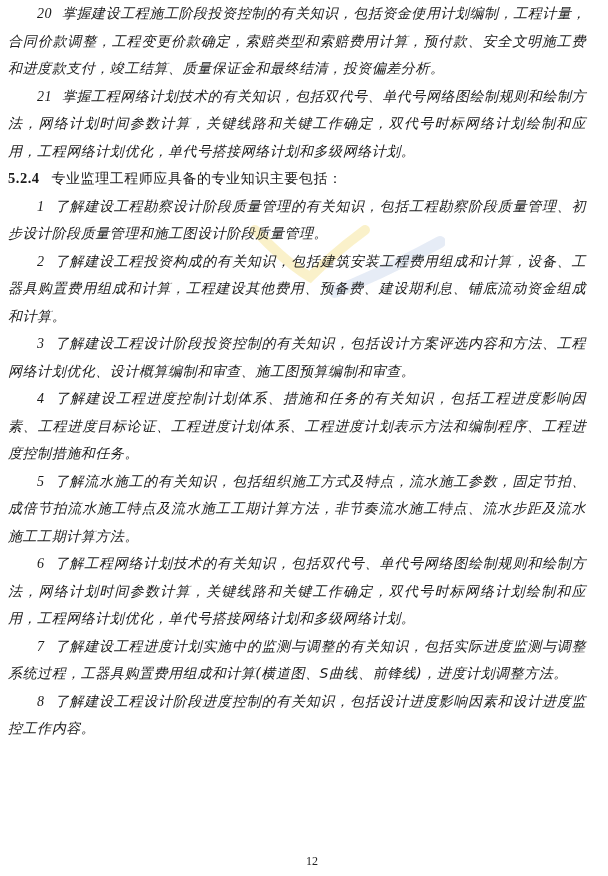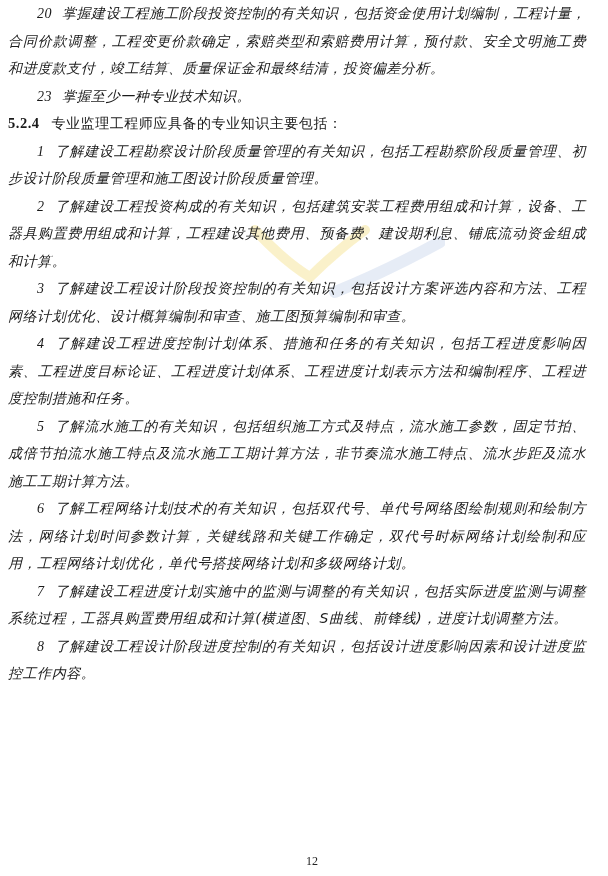--- a/index.html
+++ b/index.html
@@ -72,23 +72,23 @@
 
 <svg class="watermark" viewBox="0 0 230 90">
   <path d="M40 8 Q70 40 95 55 Q120 30 150 8" fill="none" stroke="#f2d96b" stroke-width="10" stroke-linecap="round"></path>
   <path d="M120 70 Q170 50 225 20" fill="none" stroke="#b9c9e6" stroke-width="12" stroke-linecap="round"></path>
 </svg>
 
 <div class="page">
 
   <p class="para indent"><span class="num">20</span><span>掌握建设工程施工阶段投资控制的有关知识，包括资金使用计划编制，工程计量，合同价款调整，工程变更价款确定，索赔类型和索赔费用计算，预付款、安全文明施工费和进度款支付，竣工结算、质量保证金和最终结清，投资偏差分析。</span></p>
 
+  <p class="para indent"><span class="num">21</span><span>掌握工程网络计划技术的有关知识，包括双代号、单代号网络图绘制规则和绘制方法，网络计划时间参数计算，关键线路和关键工作确定，双代号时标网络计划绘制和应用，工程网络计划优化，单代号搭接网络计划和多级网络计划。</span></p>
 
 
-  <p class="para indent"><span class="num">23</span><span>掌握至少一种专业技术知识。</span></p>
 
   <p class="para"><span class="section-num">5.2.4</span><span>专业监理工程师应具备的专业知识主要包括：</span></p>
 
   <p class="para indent"><span class="num">1</span><span>了解建设工程勘察设计阶段质量管理的有关知识，包括工程勘察阶段质量管理、初步设计阶段质量管理和施工图设计阶段质量管理。</span></p>
 
   <p class="para indent"><span class="num">2</span><span>了解建设工程投资构成的有关知识，包括建筑安装工程费用组成和计算，设备、工器具购置费用组成和计算，工程建设其他费用、预备费、建设期利息、铺底流动资金组成和计算。</span></p>
 
   <p class="para indent"><span class="num">3</span><span>了解建设工程设计阶段投资控制的有关知识，包括设计方案评选内容和方法、工程网络计划优化、设计概算编制和审查、施工图预算编制和审查。</span></p>
 
   <p class="para indent"><span class="num">4</span><span>了解建设工程进度控制计划体系、措施和任务的有关知识，包括工程进度影响因素、工程进度目标论证、工程进度计划体系、工程进度计划表示方法和编制程序、工程进度控制措施和任务。</span></p>

